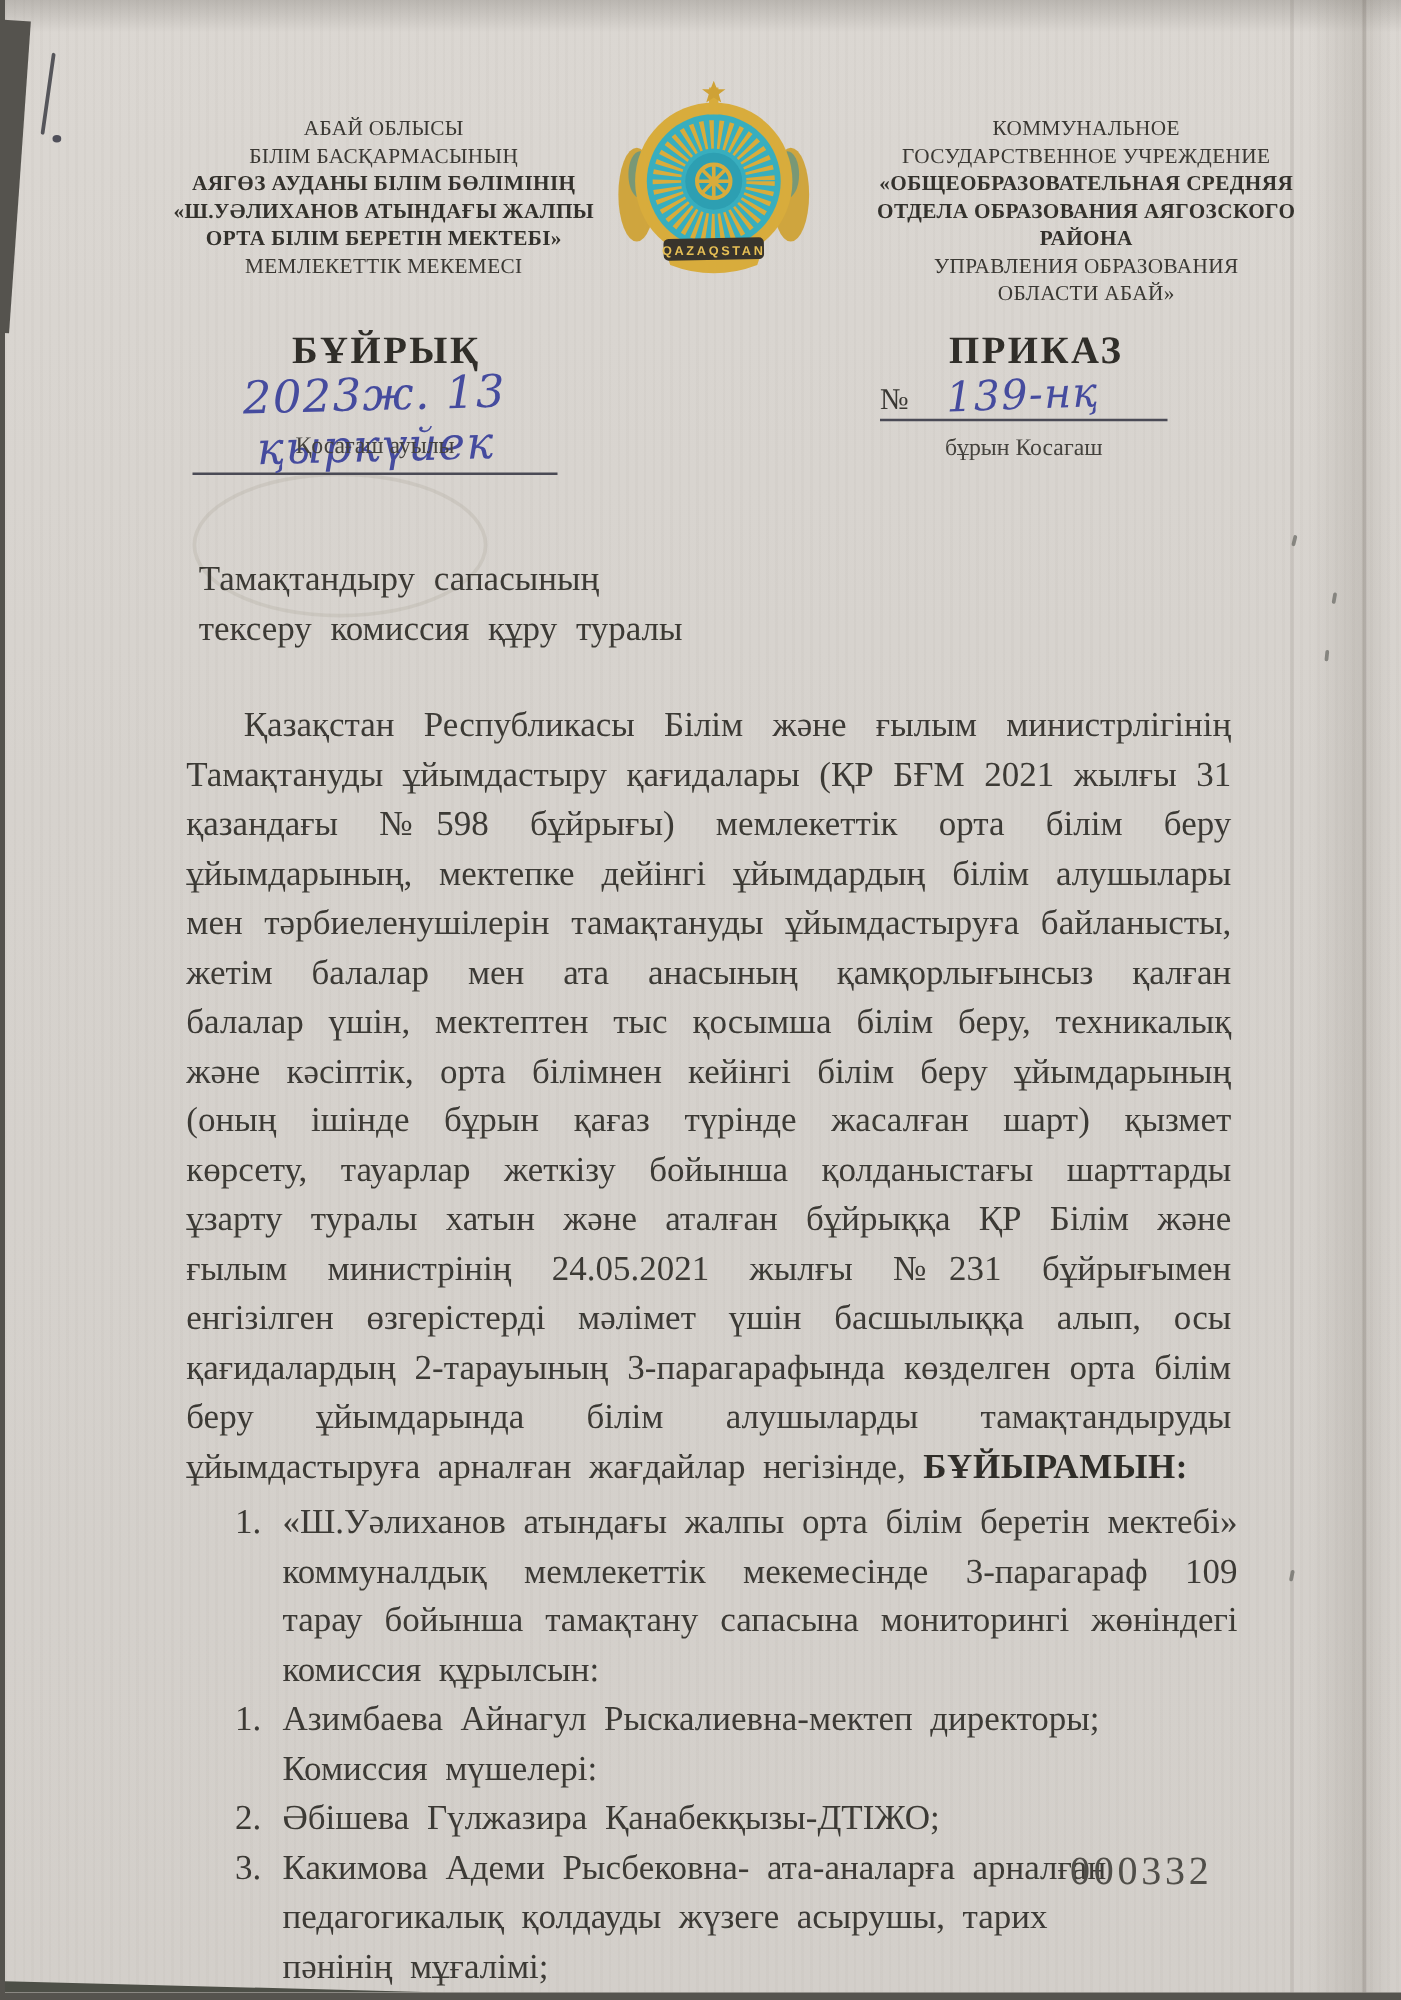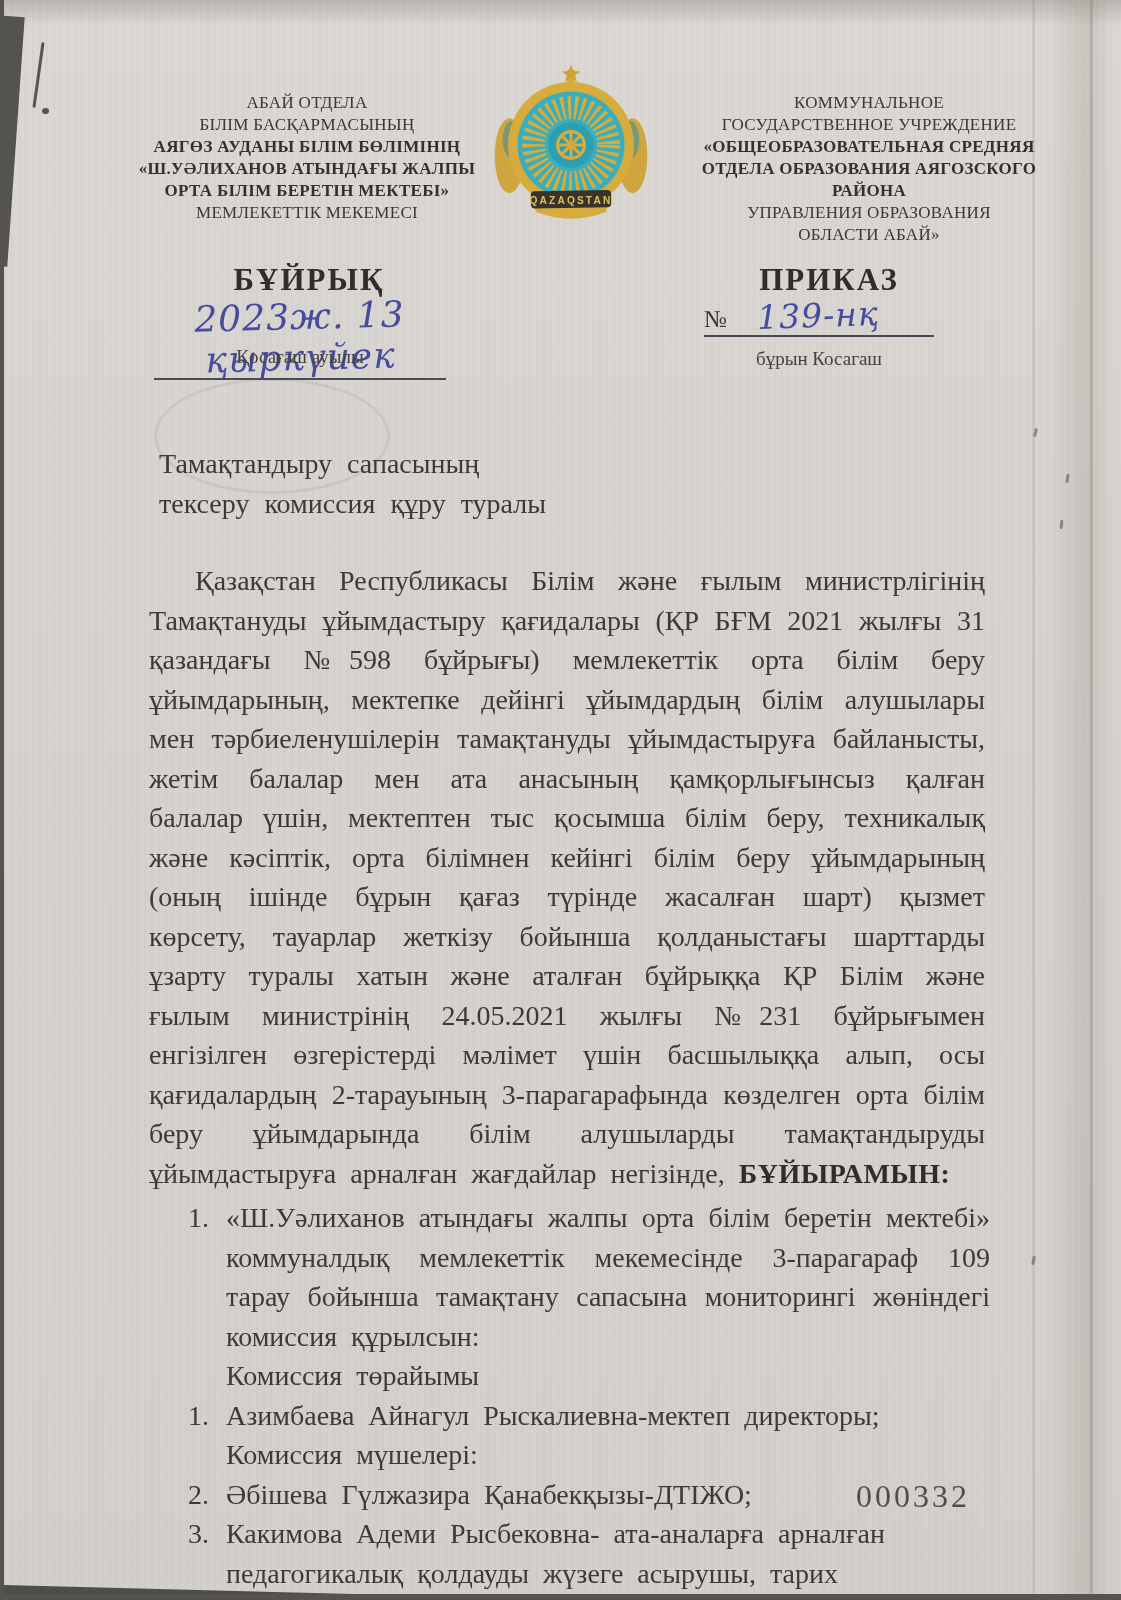--- a/index.html
+++ b/index.html
@@ -86,21 +86,21 @@
   <div class="crease" style="right:86px;opacity:.5;"></div>
   <div class="stamp-ghost"></div>
   <div class="pen-mark"></div>
   <div class="pen-dot"></div>
   <div class="tick" style="left:1030px;top:428px;transform:rotate(14deg);"></div>
   <div class="tick" style="left:1062px;top:474px;transform:rotate(10deg);"></div>
   <div class="tick" style="left:1056px;top:520px;transform:rotate(6deg);"></div>
   <div class="tick" style="left:1028px;top:1256px;transform:rotate(12deg);"></div>
 
   <div class="lh lh-left">
-    <div>АБАЙ ОТДЕЛА</div>
+    <div>АБАЙ ОБЛЫСЫ</div>
     <div>БІЛІМ БАСҚАРМАСЫНЫҢ</div>
     <div class="b">АЯГӨЗ АУДАНЫ БІЛІМ БӨЛІМІНІҢ</div>
     <div class="b">«Ш.УӘЛИХАНОВ АТЫНДАҒЫ ЖАЛПЫ</div>
     <div class="b">ОРТА БІЛІМ БЕРЕТІН МЕКТЕБІ»</div>
     <div>МЕМЛЕКЕТТІК МЕКЕМЕСІ</div>
   </div>
 
   <div class="emblem">
     <svg viewBox="0 0 120 124" width="162" height="166" xmlns="http://www.w3.org/2000/svg">
       <ellipse cx="14" cy="70" rx="11" ry="28" fill="#cfa236" opacity="0.95"></ellipse>
@@ -150,21 +150,20 @@
   </div>
 
   <div class="doc-body">
     <p><span>Қазақстан Республикасы Білім және ғылым министрлігінің Тамақтануды ұйымдастыру қағидалары (ҚР БҒМ 2021 жылғы 31 қазандағы №598 бұйрығы) мемлекеттік орта білім беру ұйымдарының, мектепке дейінгі ұйымдардың білім алушылары мен тәрбиеленушілерін тамақтануды ұйымдастыруға байланысты, жетім балалар мен ата анасының қамқорлығынсыз қалған балалар үшін, мектептен тыс қосымша білім беру, техникалық және кәсіптік, орта білімнен кейінгі білім беру ұйымдарының (оның ішінде бұрын қағаз түрінде жасалған шарт) қызмет көрсету, тауарлар жеткізу бойынша қолданыстағы шарттарды ұзарту туралы хатын және аталған бұйрыққа ҚР Білім және ғылым министрінің 24.05.2021 жылғы №231 бұйрығымен енгізілген өзгерістерді мәлімет үшін басшылыққа алып, осы қағидалардың 2-тарауының 3-парагарафында көзделген орта білім беру ұйымдарында білім алушыларды тамақтандыруды ұйымдастыруға арналған жағдайлар негізінде, </span><span class="resolve">БҰЙЫРАМЫН:</span></p>
 
     <div class="olist">
       <div class="li">
         <span class="num">1.</span>
         <span class="txt">«Ш.Уәлиханов атындағы жалпы орта білім беретін мектебі» коммуналдық мемлекеттік мекемесінде 3-парагараф 109 тарау бойынша тамақтану сапасына мониторингі жөніндегі комиссия құрылсын:</span>
       </div>
-      <div class="sub">Комиссия төрайымы</div>
       <div class="entry">
         <span class="num">1.</span>
         <span>Азимбаева Айнагул Рыскалиевна-мектеп директоры;</span>
       </div>
       <div class="sub">Комиссия мүшелері:</div>
       <div class="entry">
         <span class="num">2.</span>
         <span>Әбішева Гүлжазира Қанабекқызы-ДТІЖО;</span>
       </div>
       <div class="entry">

